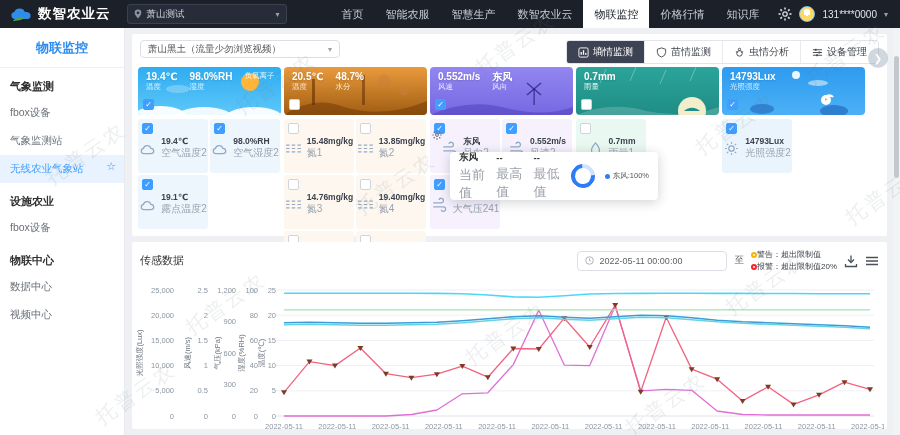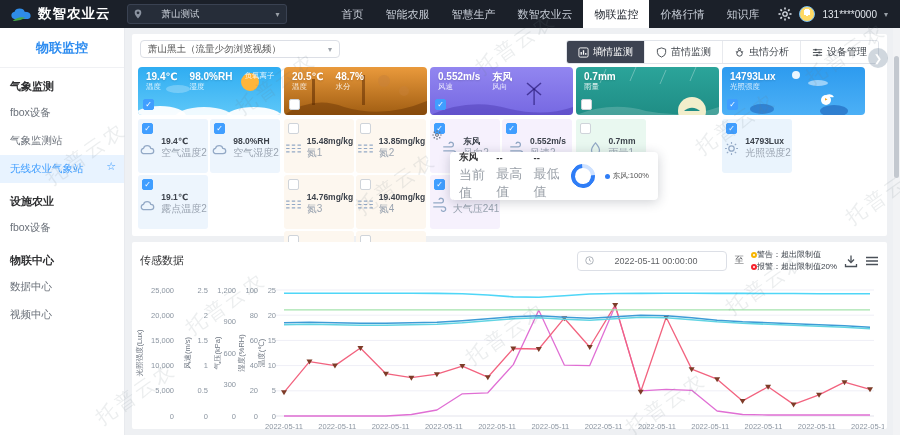--- a/index.html
+++ b/index.html
@@ -8,21 +8,21 @@
 
   
   .wm { position:absolute; font-size:20px; letter-spacing:3px; color:rgba(110,120,135,.13);
         transform:rotate(-35deg); pointer-events:none; z-index:50; white-space:nowrap; }
 
   
   .navbar { position:absolute; top:0; left:0; right:0; height:28px; background:#1b2029;
             display:flex; align-items:center; color:#fff; z-index:30; padding-left:10px; }
   .brand { font-size:13.5px; font-weight:bold; margin-left:6px; letter-spacing:1px; }
   .site-select { margin-left:16px; width:160px; height:20px; background:#262d39; border:1px solid #3a4252;
-                 border-radius:3px; display:flex; align-items:center; gap:20px; padding:0 6px;
+                 border-radius:3px; display:flex; align-items:center; gap:5px; padding:0 6px;
                  font-size:9.5px; color:#cdd3dc; }
   .site-select .sp { flex:1; }
   .nav-items { margin-left:auto; display:flex; height:100%; align-items:stretch; font-size:11px; color:#c6ccd6; }
   .nav-item { display:flex; align-items:center; padding:0 11px; cursor:pointer; }
   .nav-item.active { background:#fff; color:#1b2029; }
   .nav-right { display:flex; align-items:center; gap:7px; padding:0 12px 0 8px; }
   .avatar { width:16px; height:16px; border-radius:50%; background:radial-gradient(circle at 50% 38%,#fff 0 30%,#ffd964 31%); border:1px solid #7ec3f0; }
   .username { font-size:10px; color:#e2e6ec; }
 
   
@@ -98,21 +98,21 @@
   .tt-pie { width:24px; height:24px; border-radius:50%; border:4px solid #2f7df6; border-top-color:#cfe2ff;
             transform:rotate(40deg); flex:none; }
   .tt-cap { font-size:7.5px; color:#555; white-space:nowrap; display:flex; align-items:center; gap:3px;}
   .tt-cap::before { content:""; width:5px; height:5px; border-radius:50%; background:#2f7df6; display:inline-block; }
 
   
   .ch-head { display:flex; align-items:center; padding:7px 8px 2px; }
   .ch-title { font-size:11px; font-weight:normal; color:#303133; }
   .ch-right { margin-left:auto; display:flex; align-items:center; gap:7px; }
   .date-box { width:150px; height:20px; border:1px solid #dcdfe6; border-radius:4px; display:flex; align-items:center;
-              gap:20px; padding:0 7px; font-size:9px; color:#606266; }
+              gap:5px; padding:0 7px; font-size:9px; color:#606266; }
   .date-sep { font-size:9.5px; color:#606266; }
   .legend { display:flex; flex-direction:column; gap:1px; }
   .lg-row { display:flex; align-items:center; gap:0; font-size:8px; color:#3c424b; }
   .lg-dot { width:6px; height:6px; border-radius:50%; border:2px solid; }
   .icon-btn { color:#4a5058; width:14px; height:14px; cursor:pointer; }
 
   
   .scrollbar { position:absolute; right:0; top:28px; width:7px; bottom:0; background:#f2f3f5; z-index:40; }
   .scroll-thumb { position:absolute; left:1px; top:28px; width:5px; height:122px; background:#c3c8cf; border-radius:3px; }
 </style>

